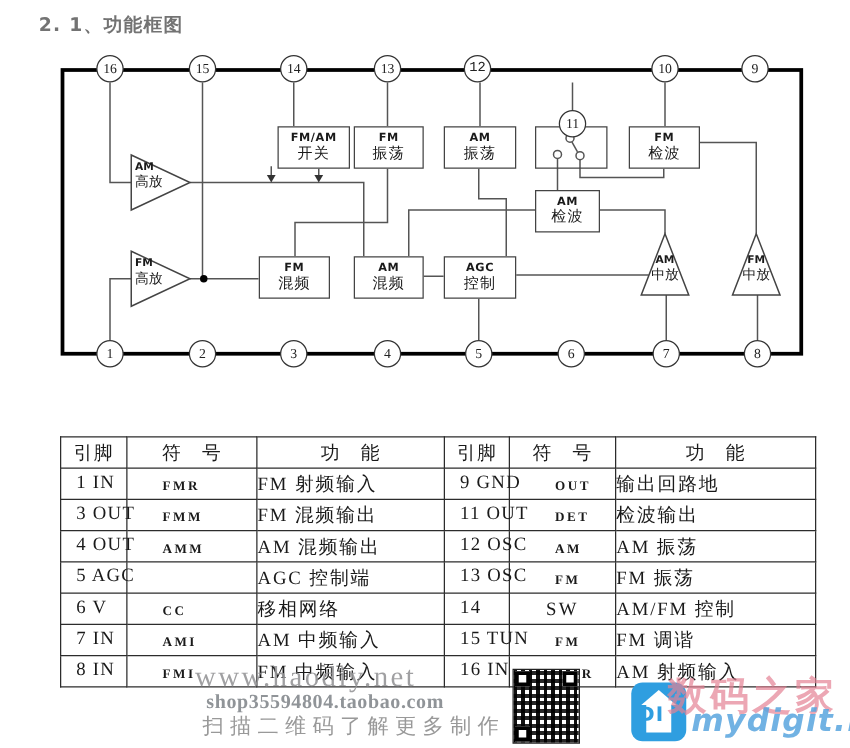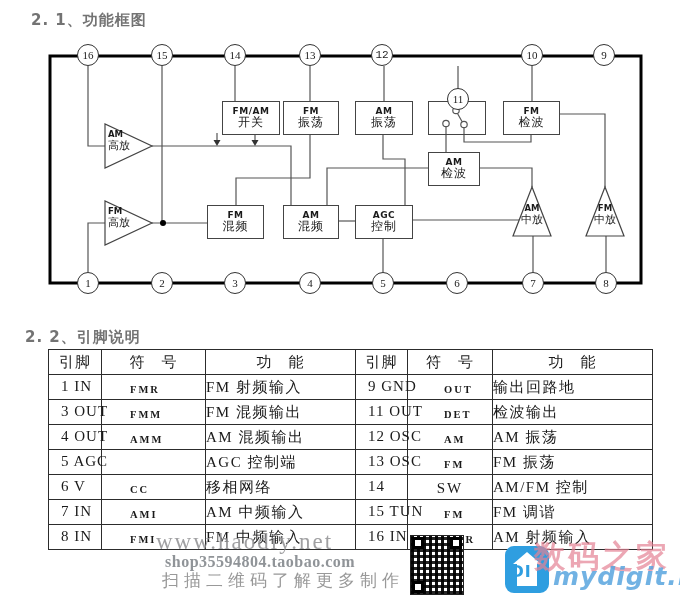--- a/index.html
+++ b/index.html
@@ -220,21 +220,20 @@
         <span>6</span>
       </div>
     <div class="pinc" style="left:522px;top:272px;">
         <span>7</span>
       </div>
     <div class="pinc" style="left:595px;top:272px;">
         <span>8</span>
       </div>
   </div>
 
-  <h2 class="sec-title" id="t2">2. 2、引脚说明</h2>
 
   <table class="pins">
     <colgroup>
       <col style="width:53px;">
         <col style="width:104px;">
         <col style="width:150px;">
       <col style="width:52px;">
         <col style="width:85px;">
         <col style="width:160px;">
     </colgroup>

